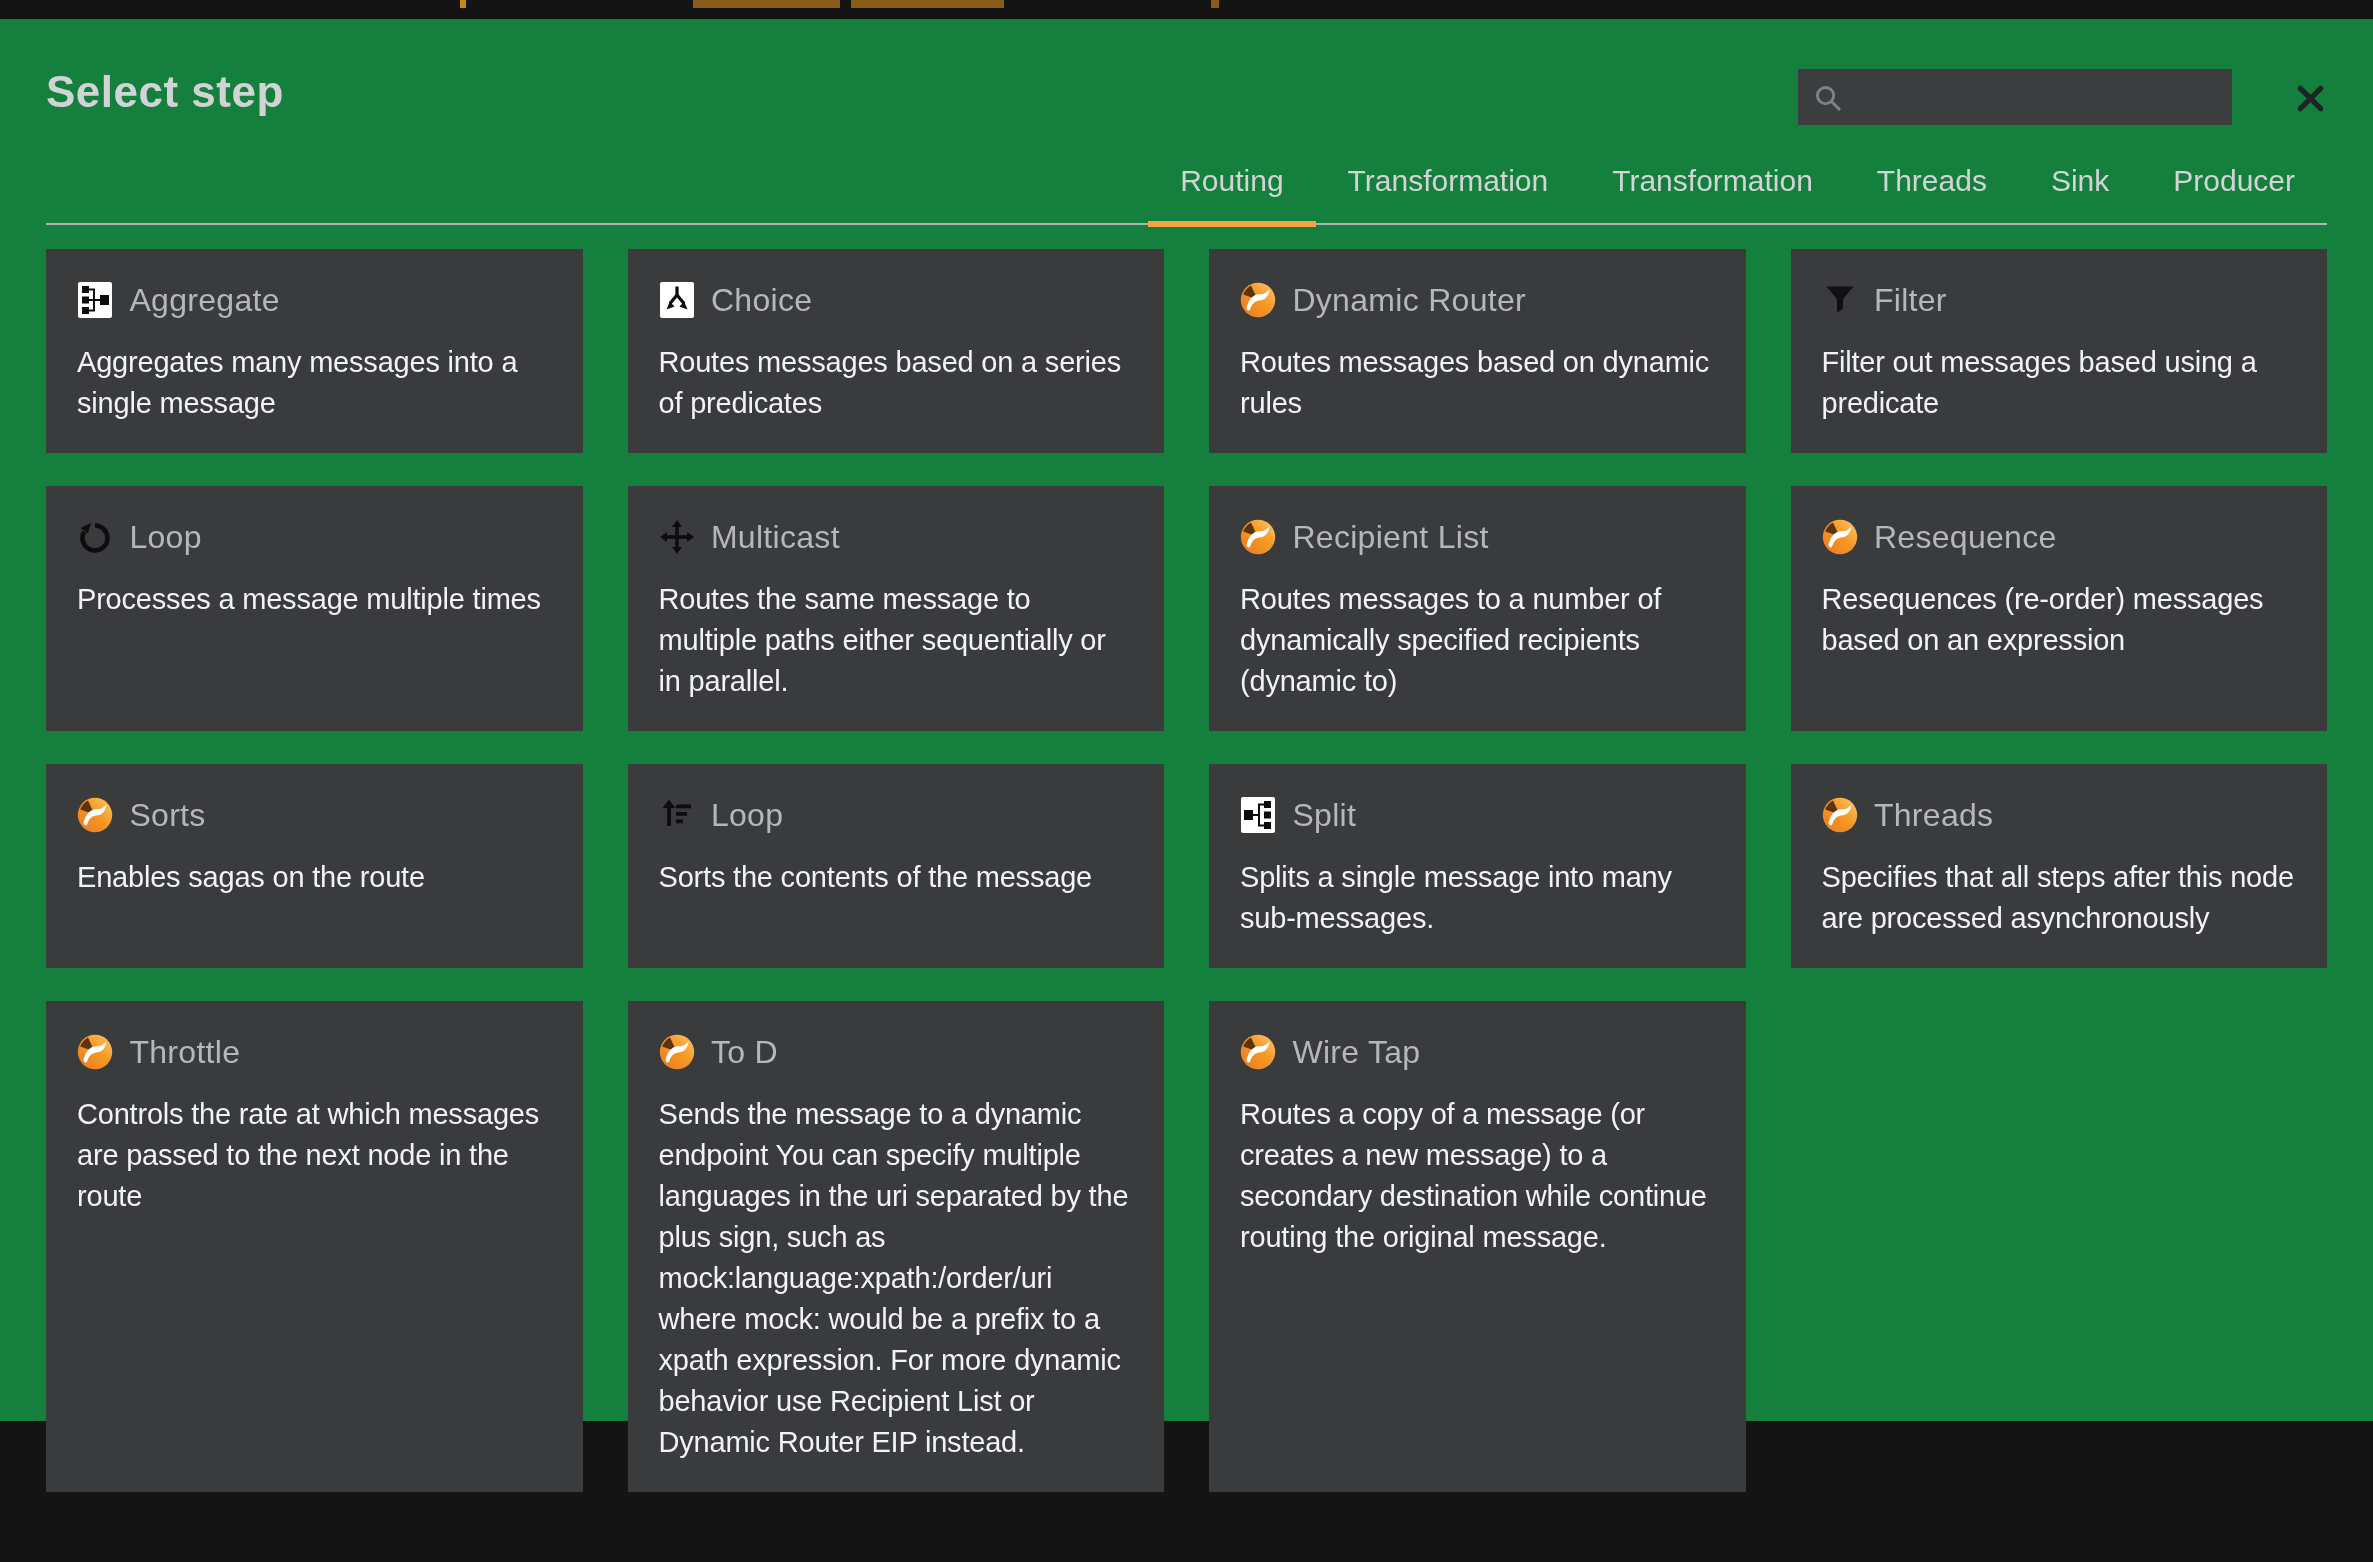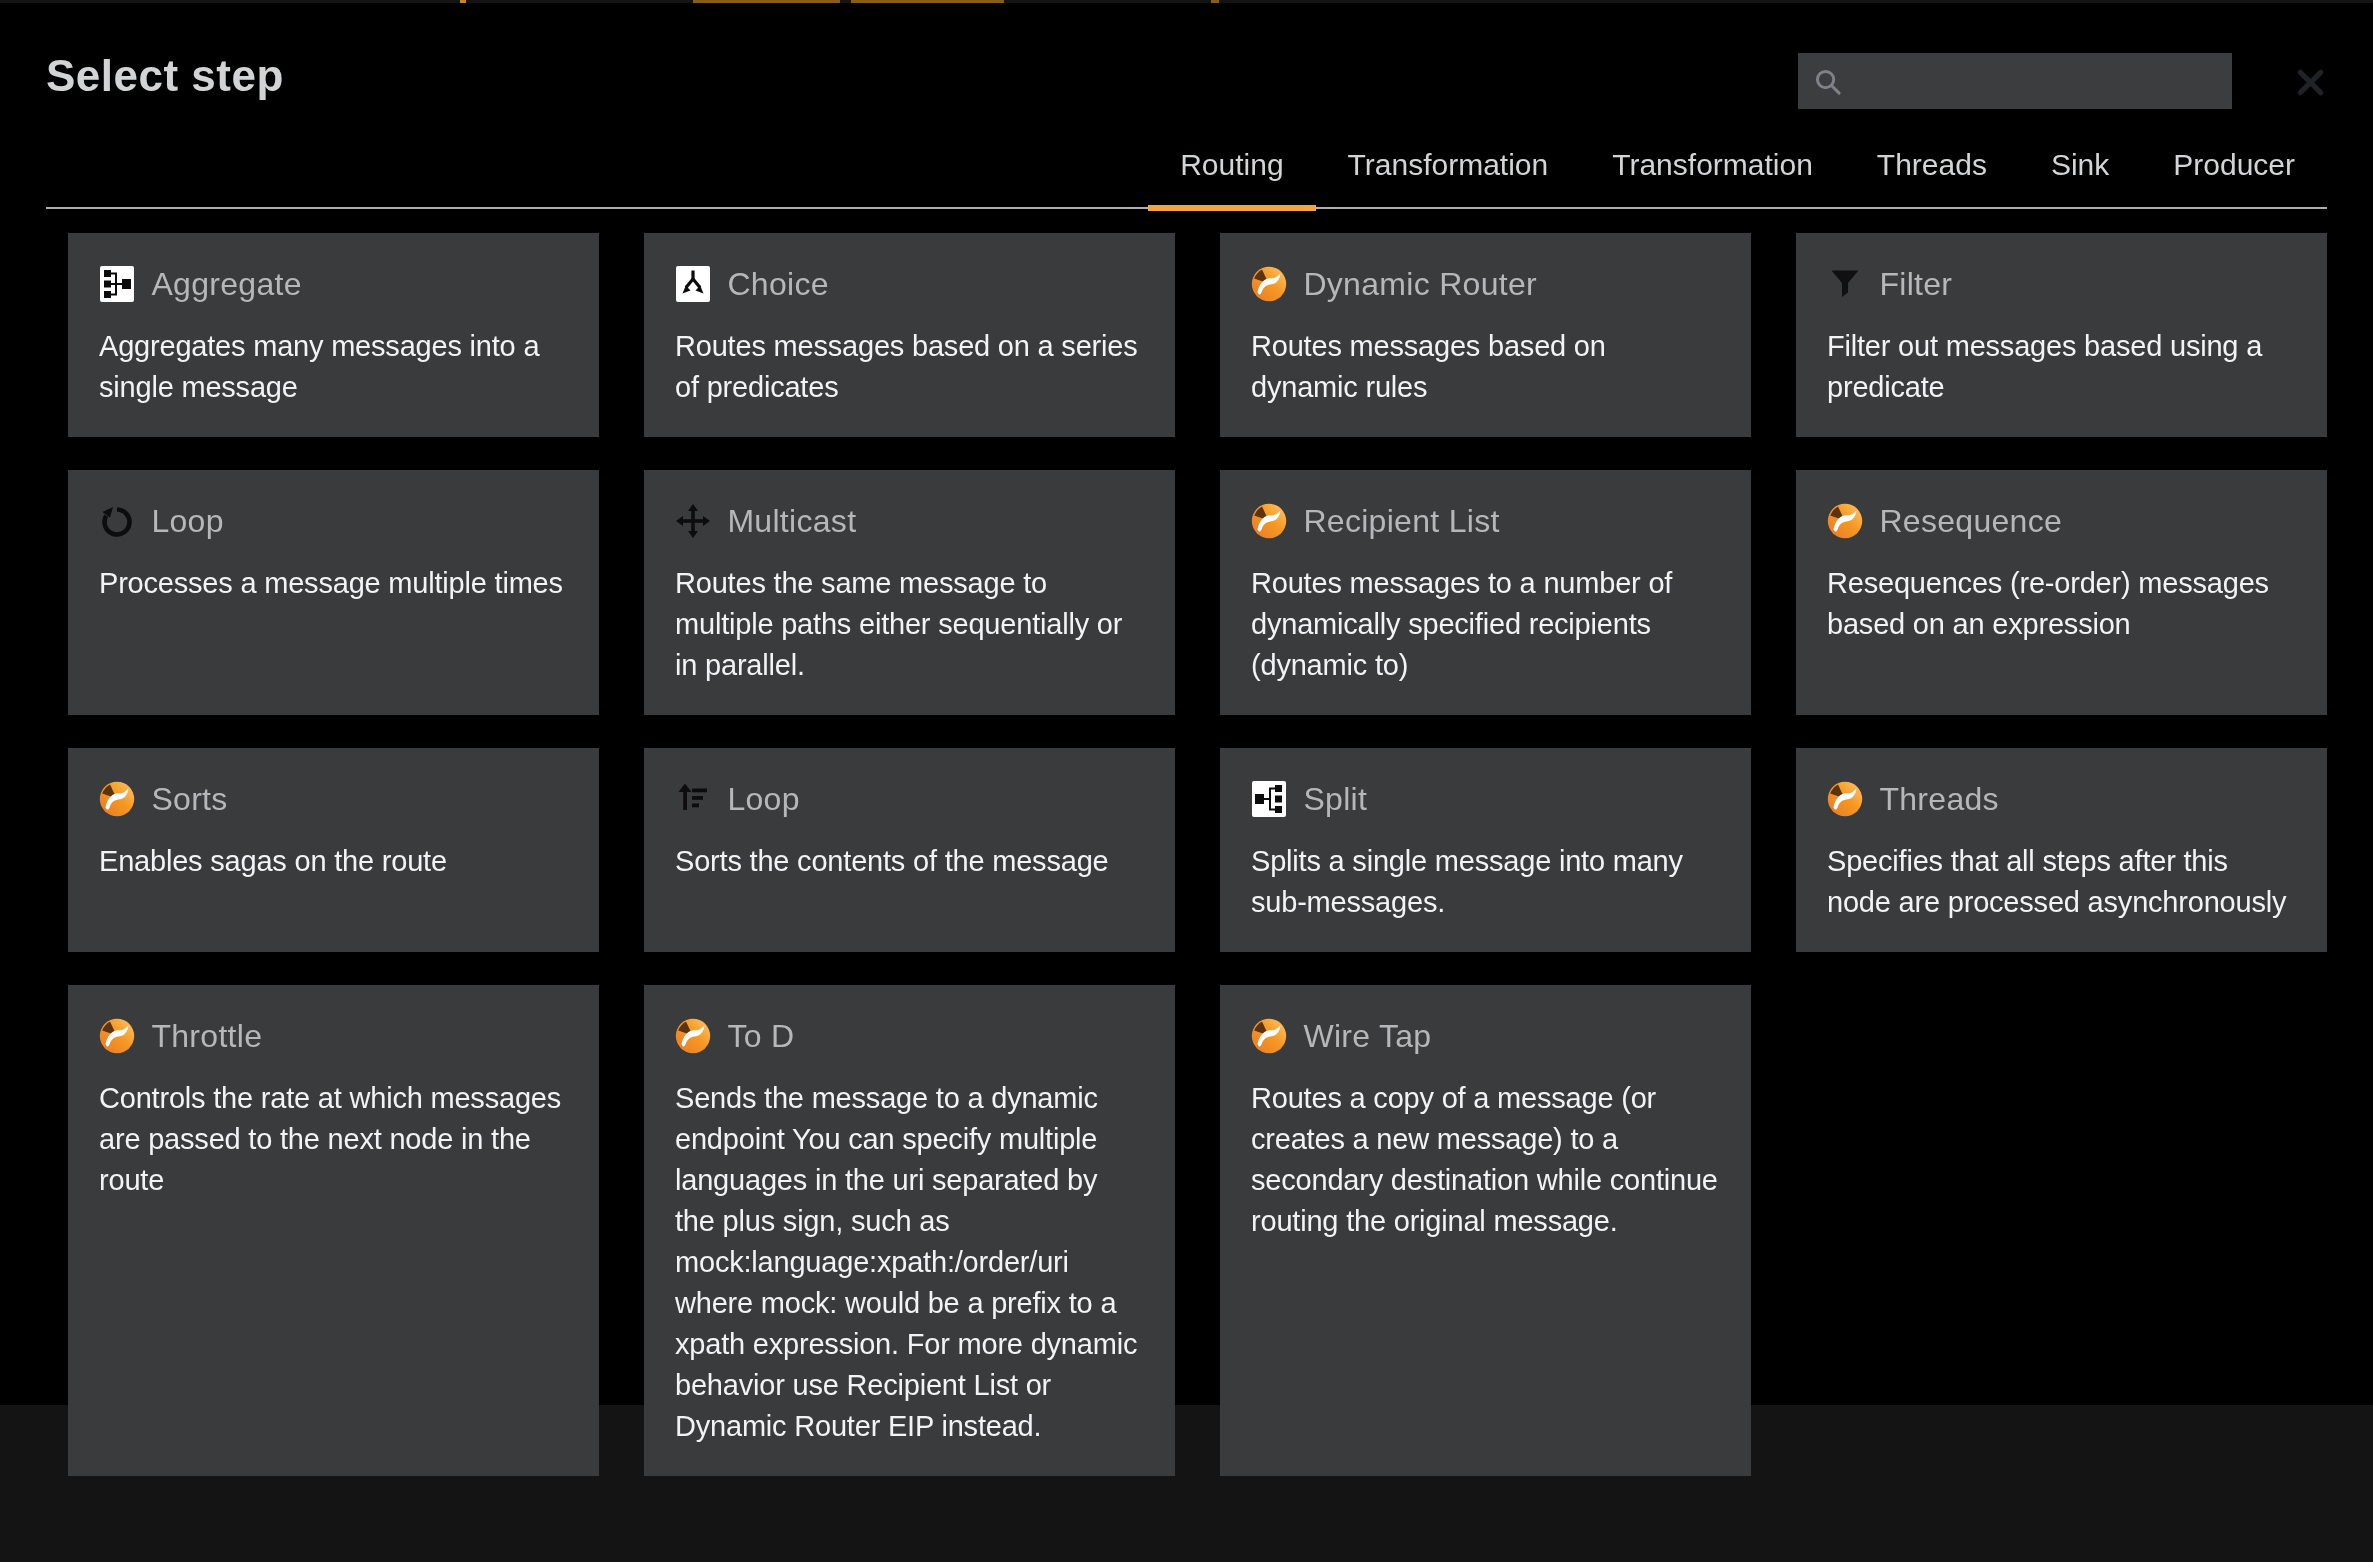--- a/index.html
+++ b/index.html
@@ -6,22 +6,22 @@
   html,body { width:2373px; height:1562px; overflow:hidden; }
   body {
     font-family:"Liberation Sans","DejaVu Sans",sans-serif;
     background:#141414;
   }
   
   .top-strip { position:relative; height:7.7px; background:#141414; width:100%; }
   .top-strip .seg { position:absolute; top:0; height:7.7px; }
 
   .modal {
-    position:absolute; top:3px; left:0; width:2373px; height:1402px;
-    background:#000000;
+    position:absolute; top:19px; left:0; width:2373px; height:1402px;
+    background:#15803d;
   }
 
   .modal-header { position:relative; padding:48px 46px 0 46px; height:114px; }
   .modal-title { font-size:44px; font-weight:700; color:#d2d3d4; letter-spacing:0.5px; }
 
   .search-box {
     position:absolute; top:50px; right:141px;
     width:434px; height:56px; background:#3b3d3f;
     display:flex; align-items:center; padding:0 13.5px;
   }
@@ -42,21 +42,21 @@
     position:relative; padding:9.7px 32px 25px 32px;
     font-size:30px; color:#d3d4d6; cursor:pointer; white-space:nowrap;
   }
   .tab.active::after {
     content:""; position:absolute; left:0; right:0; bottom:-4.8px; height:6.8px;
     background:#f4a442;
   }
 
   .grid {
     display:grid; grid-template-columns:repeat(4,1fr); gap:33px 45px;
-    margin:24px 46px 0 68px; padding-bottom:58px;
+    margin:24px 46px 0 46px; padding-bottom:58px;
   }
   .card { background:#3a3b3d; padding:33px 31px 29px 31px; cursor:pointer; }
   .card-head { display:flex; align-items:center; gap:16.4px; }
   .card-head .icon { width:36px; height:36px; flex-shrink:0; display:inline-flex; }
   .card-head .icon svg { width:36px; height:36px; }
   .card-title { font-size:32px; color:#b5b7b9; letter-spacing:0.3px; }
   .card-desc {
     margin-top:23px; font-size:29px; line-height:41px; color:#f2f3f5;
     letter-spacing:-0.2px; word-break:break-word;
   }

